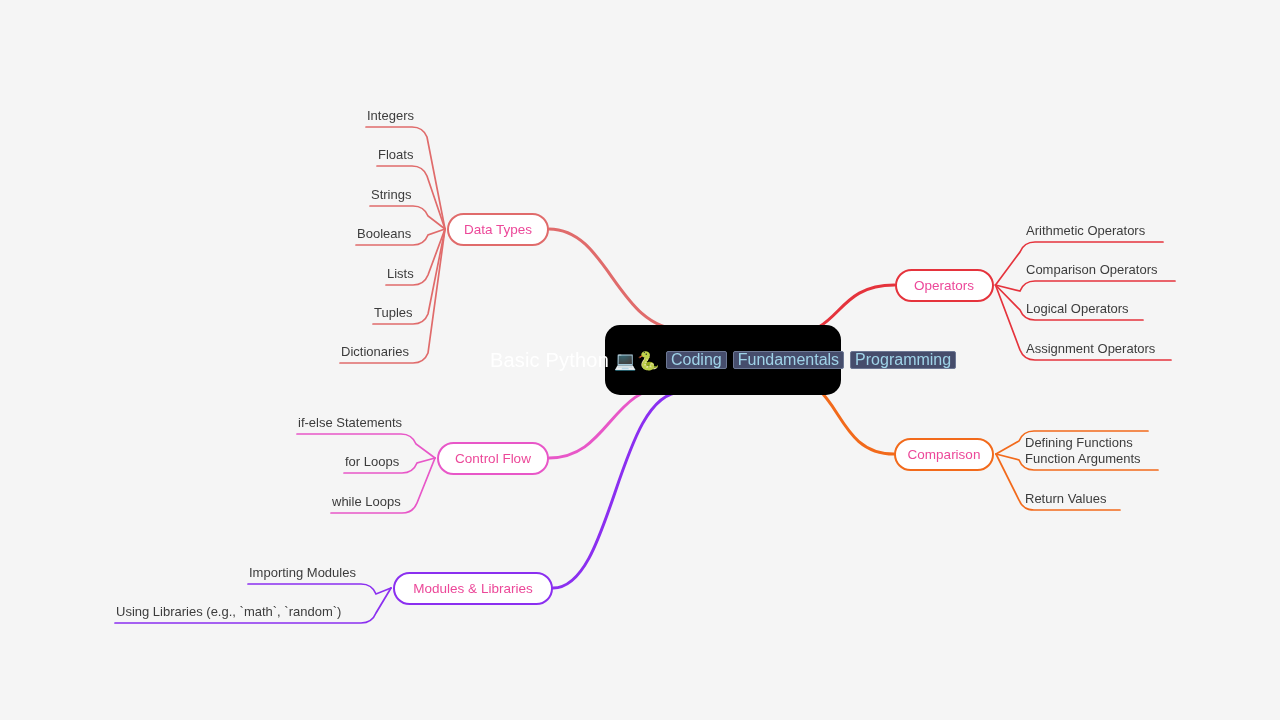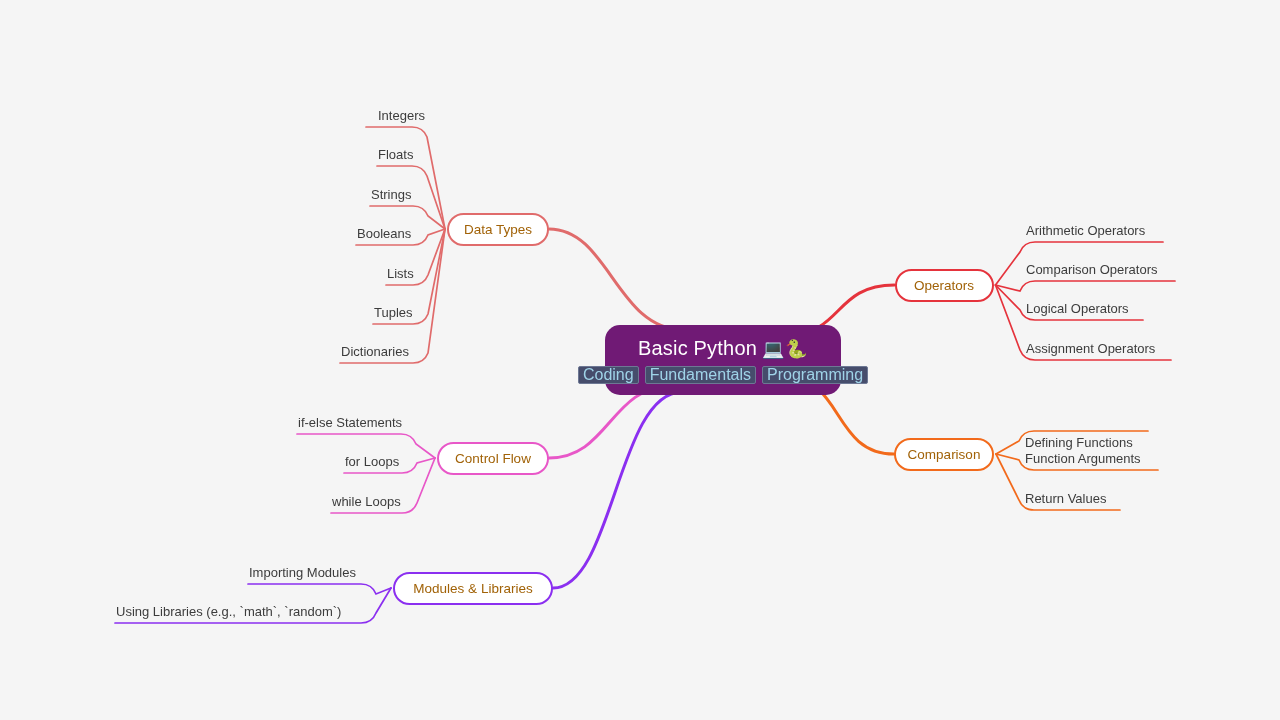--- a/index.html
+++ b/index.html
@@ -17,25 +17,25 @@
   #edges {
     position: absolute; left: 0; top: 0;
     width: 1280px; height: 720px;
     pointer-events: none;
   }
   
   .root-node {
     position: absolute;
     left: 605px; top: 325px;
     width: 236px; height: 70px;
-    background: #701a75;
+    background: #000000;
     border-radius: 15px;
     box-sizing: border-box;
     display: flex;
-    flex-direction: column;
+    flex-direction: row;
     align-items: center;
     justify-content: center;
     gap: 6px;
   }
   .root-title {
     color: #ffffff;
     font-size: 20px;
     line-height: 22px;
     white-space: nowrap;
     letter-spacing: .2px;
@@ -56,21 +56,21 @@
   .branch-node {
     position: absolute;
     background: #ffffff;
     border: 2.4px solid #888;
     border-radius: 999px;
     box-sizing: border-box;
     display: flex;
     align-items: center;
     justify-content: center;
     white-space: nowrap;
-    color: #a16207;
+    color: #ec4899;
     font-size: 13.5px;
     height: 33px;
     padding: 0 14px;
   }
   
   .leaf {
     position: absolute;
     color: #3c3c3c;
     font-size: 13px;
     line-height: 15px;
@@ -117,21 +117,21 @@
     <div class="tag-row">
       <span class="tag">Coding</span>
       <span class="tag">Fundamentals</span>
       <span class="tag">Programming</span>
     </div>
   </div>
 
 <div class="branch-node" style="left: 447px; top: 212.5px; width: 102px; border-color: rgb(224, 107, 107);">
       <span>Data Types</span>
     </div>
-    <div class="leaf" style="left: 367px; top: 108px; margin-left: 11px;"><span>Integers</span></div>
+    <div class="leaf" style="left: 367px; top: 108px;"><span>Integers</span></div>
     <div class="leaf" style="left: 378px; top: 147px;"><span>Floats</span></div>
     <div class="leaf" style="left: 371px; top: 187px;"><span>Strings</span></div>
     <div class="leaf" style="left: 357px; top: 226px; text-align: center;"><span>Booleans</span></div>
     <div class="leaf" style="left: 387px; top: 266px;"><span>Lists</span></div>
     <div class="leaf" style="left: 374px; top: 305px;"><span>Tuples</span></div>
     <div class="leaf" style="left: 341px; top: 344px;"><span>Dictionaries</span></div>
     <div class="branch-node" style="left: 894.5px; top: 268.5px; width: 99px; border-color: rgb(229, 51, 60);">
       <span>Operators</span>
     </div>
     <div class="leaf" style="left: 1026px; top: 223px;"><span>Arithmetic Operators</span></div>

